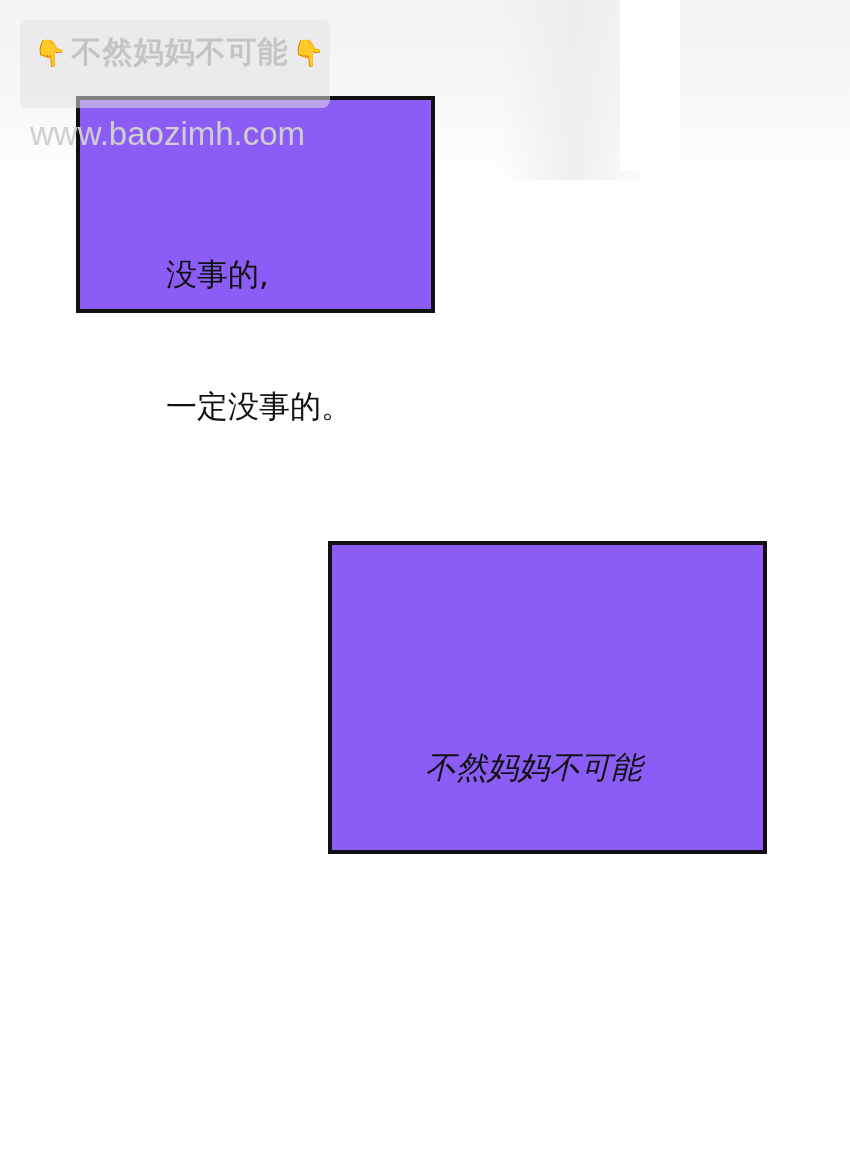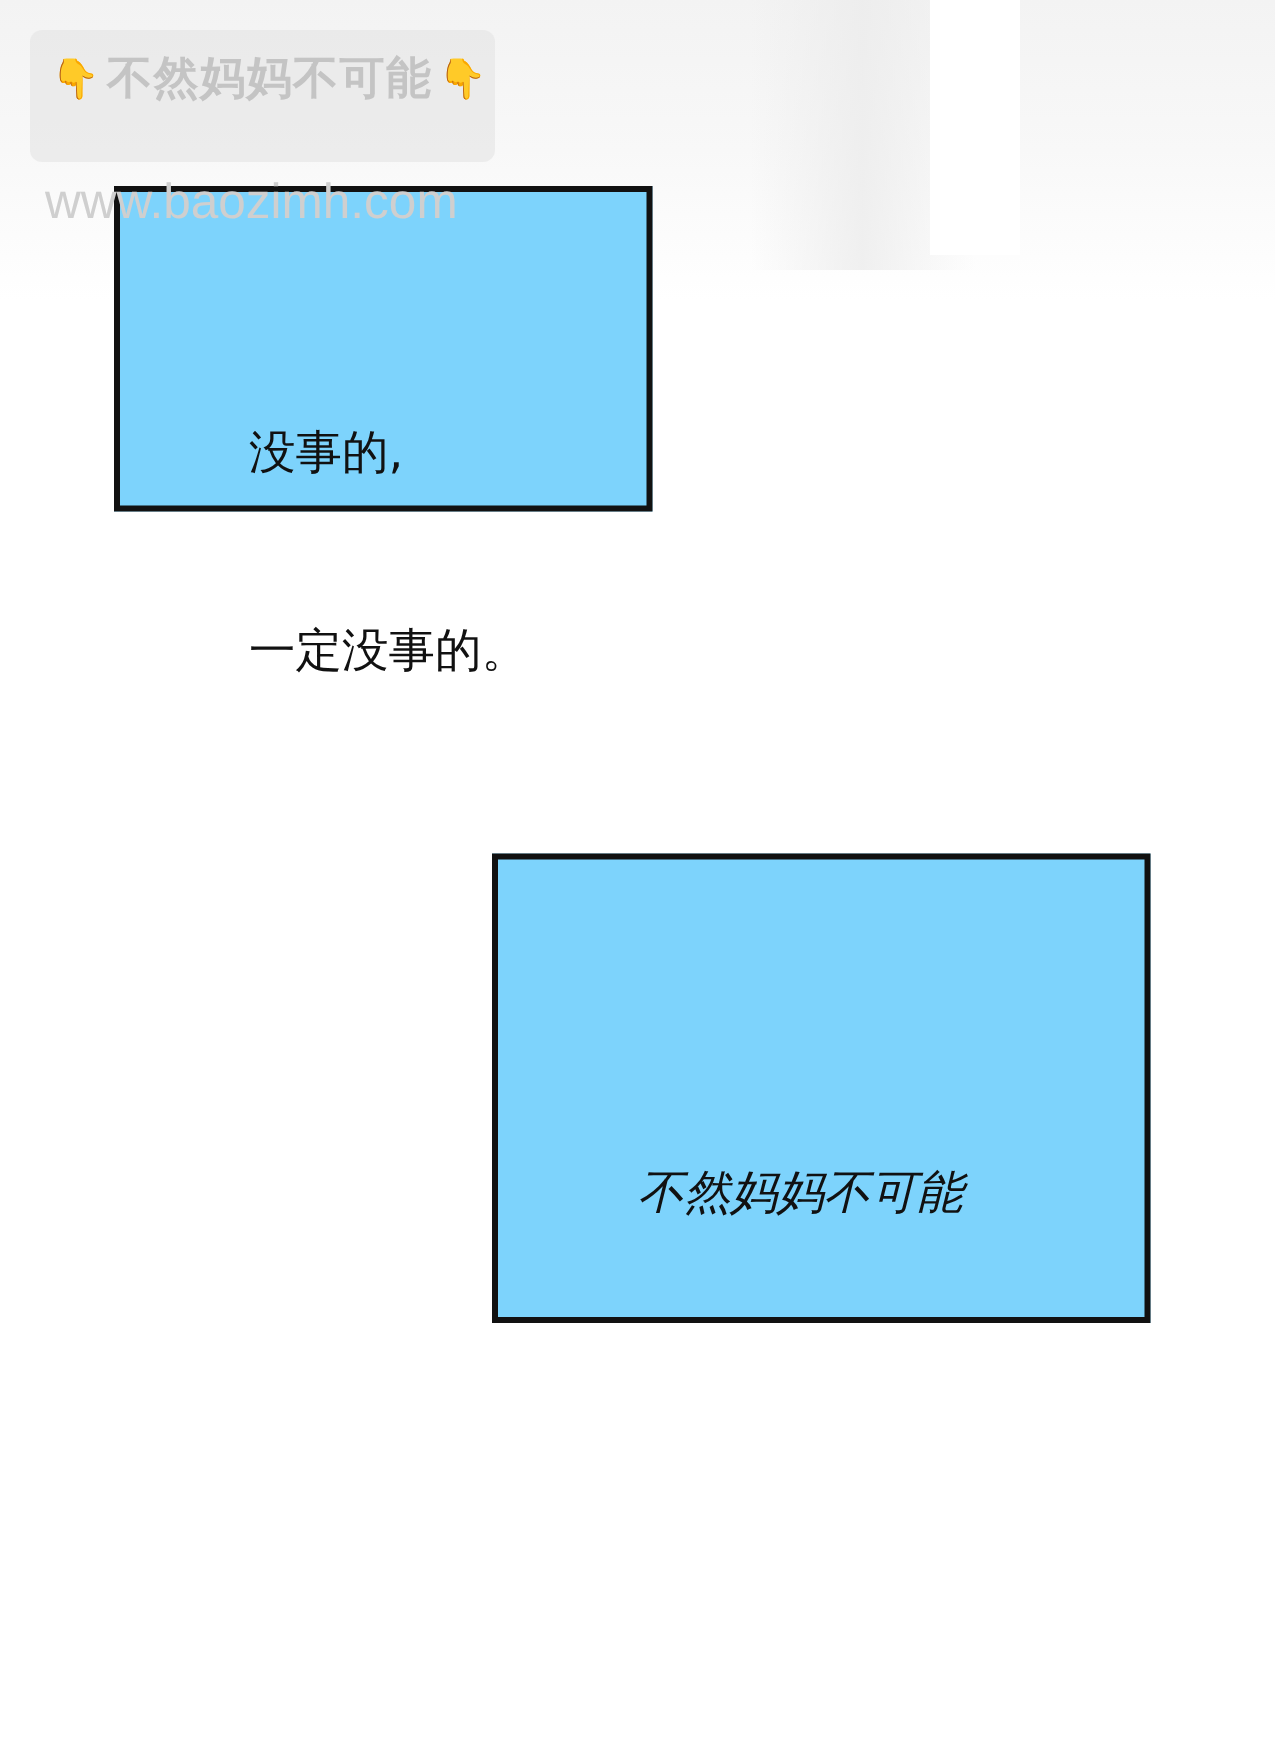--- a/index.html
+++ b/index.html
@@ -10,21 +10,21 @@
   .streak1 { position:absolute; left:500px; top:0; width:150px; height:180px;
     background: linear-gradient(90deg, rgba(255,255,255,0) 0%, rgba(236,236,236,0.8) 50%, rgba(255,255,255,0) 100%); }
   .streak2 { position:absolute; left:620px; top:0; width:60px; height:170px; background: rgba(255,255,255,0.95); }
   .watermark { position:absolute; left:20px; top:20px; width:310px; height:88px; border-radius:8px;
     background: rgba(225,225,225,0.55); }
   .wm-line1 { position:absolute; left:14px; top:12px; display:flex; align-items:center; gap:4px;
     font-size:30px; font-weight:bold; color:#c4c4c4; letter-spacing:1px; }
   .wm-hand { font-size:26px; color:#f5b41b; }
   .wm-line2 { position:absolute; left:10px; top:50px; font-family:"Liberation Sans", sans-serif;
     font-size:33px; color:#cfcfcf; letter-spacing:0px;margin-top:45px; }
-  .panel { position:absolute; background:#7dd3fc; border:4px solid #111111; box-sizing:border-box;margin-top:28px; }
+  .panel { position:absolute; background:#8b5cf6; border:4px solid #111111; box-sizing:border-box; }
   .panel-text { position:absolute; font-family:"DejaVu Sans", sans-serif; font-size:31px; line-height:44px; color:#111; white-space:pre; }
 </style>
 </head>
 <body>
 
 <div class="top-fade"></div>
 <div class="streak1"></div>
 <div class="streak2"></div>
 
 <div class="panel" style="left:76px; top:96px; width:359px; height:217px;">

